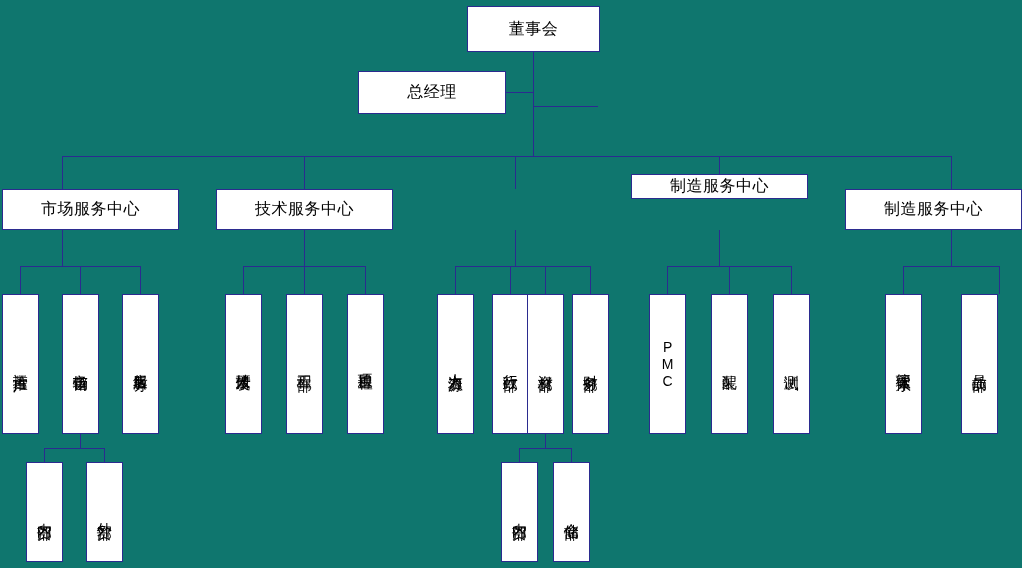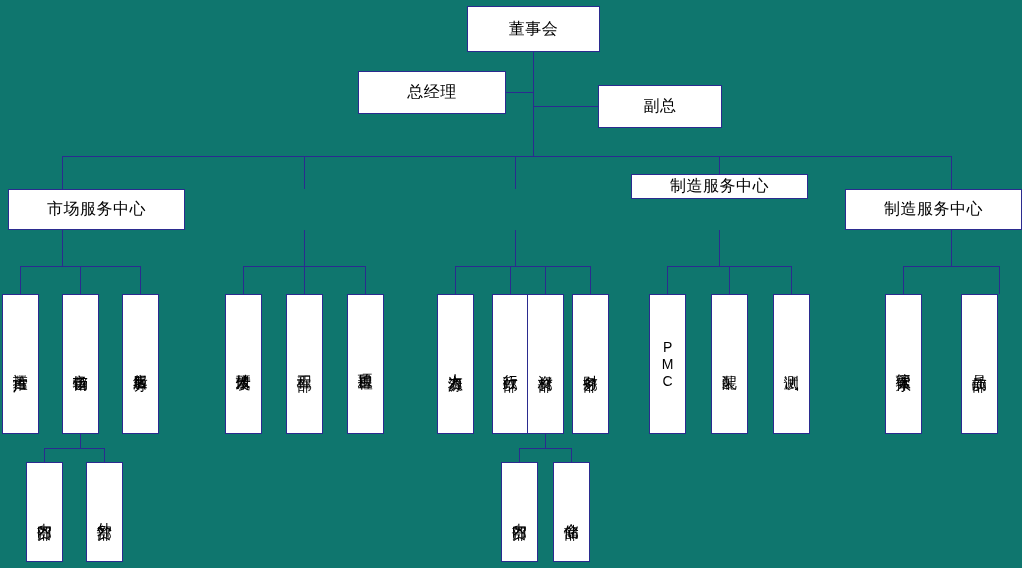--- a/index.html
+++ b/index.html
@@ -57,32 +57,32 @@
 
 <div id="org-chart">
 
   <div class="node horiz" style="left:467px; top:6px; width:133px; height:46px;">董事会</div>
 
   <div class="line v" style="left:533px; top:52px; height:104px;"></div>
 
   <div class="node horiz" style="left:358px; top:71px; width:148px; height:43px;">总经理</div>
   <div class="line h" style="left:482px; top:92px; width:51px;"></div>
 
-  <div class="node horiz" style="left:598px; top:85px; width:124px; height:43px;">副总</div>
   <div class="line h" style="left:533px; top:106px; width:65px;"></div>
 
   <div class="line h" style="left:62px; top:156px; width:889px;"></div>
 
   <div class="line v" style="left:62px; top:156px; height:33px;"></div>
   <div class="line v" style="left:304px; top:156px; height:33px;"></div>
   <div class="line v" style="left:515px; top:156px; height:33px;"></div>
   <div class="line v" style="left:719px; top:156px; height:33px;"></div>
   <div class="line v" style="left:951px; top:156px; height:33px;"></div>
 
-  <div class="node horiz" style="left:8px; top:189px; width:177px; height:41px;">市场服务中心</div>
+  <div class="node horiz" style="left:2px; top:189px; width:177px; height:41px;">市场服务中心</div>
+  <div class="node horiz" style="left:216px; top:189px; width:177px; height:41px;">技术服务中心</div>
   <div class="node horiz" style="left:631px; top:174px; width:177px; height:25px;">制造服务中心</div>
   <div class="node horiz" style="left:845px; top:189px; width:177px; height:41px;">制造服务中心</div>
 
   <div class="line v" style="left:62px; top:230px; height:36px;"></div>
   <div class="line h" style="left:20px; top:266px; width:120px;"></div>
   <div class="line v" style="left:20px; top:266px; height:28px;"></div>
   <div class="line v" style="left:80px; top:266px; height:28px;"></div>
   <div class="line v" style="left:140px; top:266px; height:28px;"></div>
 
   <div class="node vert" style="left:2px; top:294px; width:37px; height:140px;">运营推广</div>

